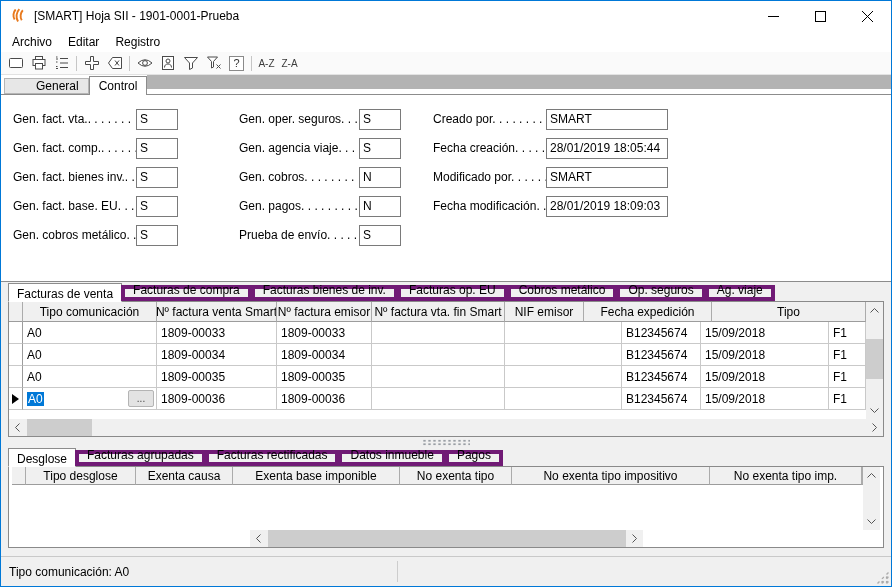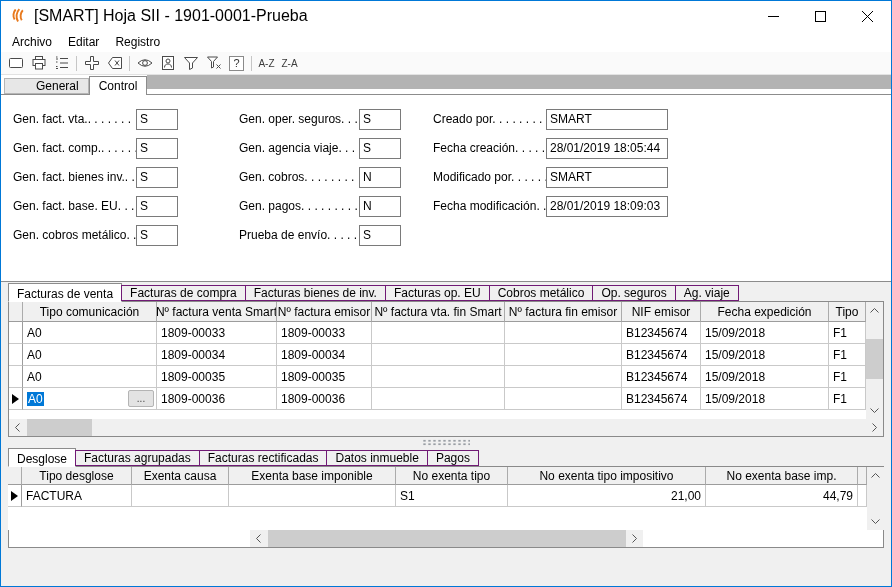--- a/index.html
+++ b/index.html
@@ -5,21 +5,21 @@
   * { box-sizing: border-box; margin: 0; padding: 0; }
   html,body { width:892px; height:587px; overflow:hidden; }
   body { font-family:"Liberation Sans", sans-serif; font-size:12px; color:#000; background:#fff; }
 
   .window { width:892px; height:587px; border:1px solid #0078d7; background:#f0f0f0;
             display:flex; flex-direction:column; overflow:hidden; }
 
   
   .titlebar { height:30px; background:#fff; display:flex; align-items:center; flex-shrink:0; }
   .logo { margin:0 7px 0 9px; transform:rotate(6deg); }
-  .title-text { font-size:16px; }
+  .title-text { font-size:12px; }
   .win-controls { margin-left:auto; display:flex; height:100%; }
   .win-btn { width:47px; height:100%; display:flex; align-items:center; justify-content:center; }
 
   
   .menubar { height:21px; background:#fff; display:flex; align-items:center; padding-left:3px; flex-shrink:0; }
   .menu-item { padding:2px 8px; }
 
   
   .toolbar { height:23px; background:#fafafa; border-bottom:1px solid #e2e2e2; display:flex;
              align-items:center; padding-left:3px; flex-shrink:0; }
@@ -47,21 +47,21 @@
   .flabel { white-space:nowrap; overflow:hidden; }
   .fcol1 .flabel { width:123px; } .fcol2 .flabel { width:120px; } .fcol3 .flabel { width:113px; }
   .fbox { height:21px; border:1px solid #7a7a7a; padding:0 3px; font-family:"Liberation Sans",sans-serif;
           font-size:12px; background:#fff; }
   .fbox-s { width:42px; } .fbox-l { width:122px; }
 
   
   .section { margin:0 7px; flex-shrink:0; }
   .gtabs { display:flex; align-items:flex-end; height:19px; position:relative; z-index:2; }
   .gtab { padding:0 8px; display:flex; align-items:flex-end; white-space:nowrap; }
-  .gtab.inactive { height:16px; background:#f0f0f0; border:1px solid #701a75; margin-left:-1px; }
+  .gtab.inactive { height:16px; background:#f0f0f0; border:4px solid #701a75; margin-left:-1px; }
   .gtab.active { height:19px; background:#fff; border:1px solid #8c8c8c; border-bottom:1px solid #fff;
                  margin-bottom:-1px; }
 
   .grid { border:1px solid #8a8a8a; background:#fff; display:flex; flex-direction:column; }
   .grid-inv { height:136px; }
   .grid-det { height:82px;align-items:center; }
   .grid-main { display:flex; flex:1; overflow:hidden; }
   .cols-area { flex:1; display:flex; flex-direction:column; overflow:hidden; background:#fff; }
   .hrow { display:flex; height:20px; flex-shrink:0; }
   .hrow-det { height:18px; }
@@ -332,21 +332,20 @@
 
     <div class="grid grid-inv">
       <div class="grid-main">
         <div class="cols-area">
           <div class="hrow">
             <div class="hc w0"></div>
             <div class="hc w1">Tipo comunicación</div>
             <div class="hc w2">Nº factura venta Smart</div>
             <div class="hc w3">Nº factura emisor</div>
             <div class="hc w4">Nº factura vta. fin Smart</div>
-            <div class="hc w5">Nº factura fin emisor</div>
             <div class="hc w6">NIF emisor</div>
             <div class="hc w7">Fecha expedición</div>
             <div class="hc w8">Tipo</div>
           </div>
 
           <div class="grow">
             <div class="c w0 selcol"></div>
             <div class="c w1">A0</div>
             <div class="c w2">1809-00033</div>
             <div class="c w3">1809-00033</div>
@@ -454,34 +453,22 @@
     <div class="grid grid-det">
       <div class="grid-main">
         <div class="cols-area">
           <div class="hrow hrow-det">
             <div class="hc d0"></div>
             <div class="hc d1">Tipo desglose</div>
             <div class="hc d2">Exenta causa</div>
             <div class="hc d3">Exenta base imponible</div>
             <div class="hc d4">No exenta tipo</div>
             <div class="hc d5">No exenta tipo impositivo</div>
-            <div class="hc d6">No exenta base imp.</div>
+            <div class="hc d6">No exenta tipo imp.</div>
             <div class="hc d7"></div>
-          </div>
-          <div class="grow">
-            <div class="c d0 selcol">
-                <span class="row-arrow"></span>
-              </div>
-            <div class="c d1">FACTURA</div>
-            <div class="c d2"></div>
-            <div class="c d3"></div>
-            <div class="c d4">S1</div>
-            <div class="c d5 num">21,00</div>
-            <div class="c d6 num">44,79</div>
-            <div class="c d7"></div>
           </div>
           <div class="filler"></div>
         </div>
 
         <div class="vscroll">
           <div class="sarrow">
             <svg width="9" height="5">
                 <path d="M0.5 4.5 L4.5 0.5 L8.5 4.5" fill="none" stroke="#555"></path>
               </svg>
           </div>
@@ -502,14 +489,19 @@
         <div class="hthumb hthumb-det"></div>
         <div class="sarrow ml-auto">
           <svg width="5" height="9">
               <path d="M0.5 0.5 L4.5 4.5 L0.5 8.5" fill="none" stroke="#555"></path>
             </svg>
         </div>
       </div>
     </div>
   </div>
 
+  <div class="statusbar">
+    <span>Tipo comunicación: A0</span>
+    <div class="sb-sep"></div>
+    <div class="sb-grip"></div>
+  </div>
 
 </div>
 
 </body></html>

